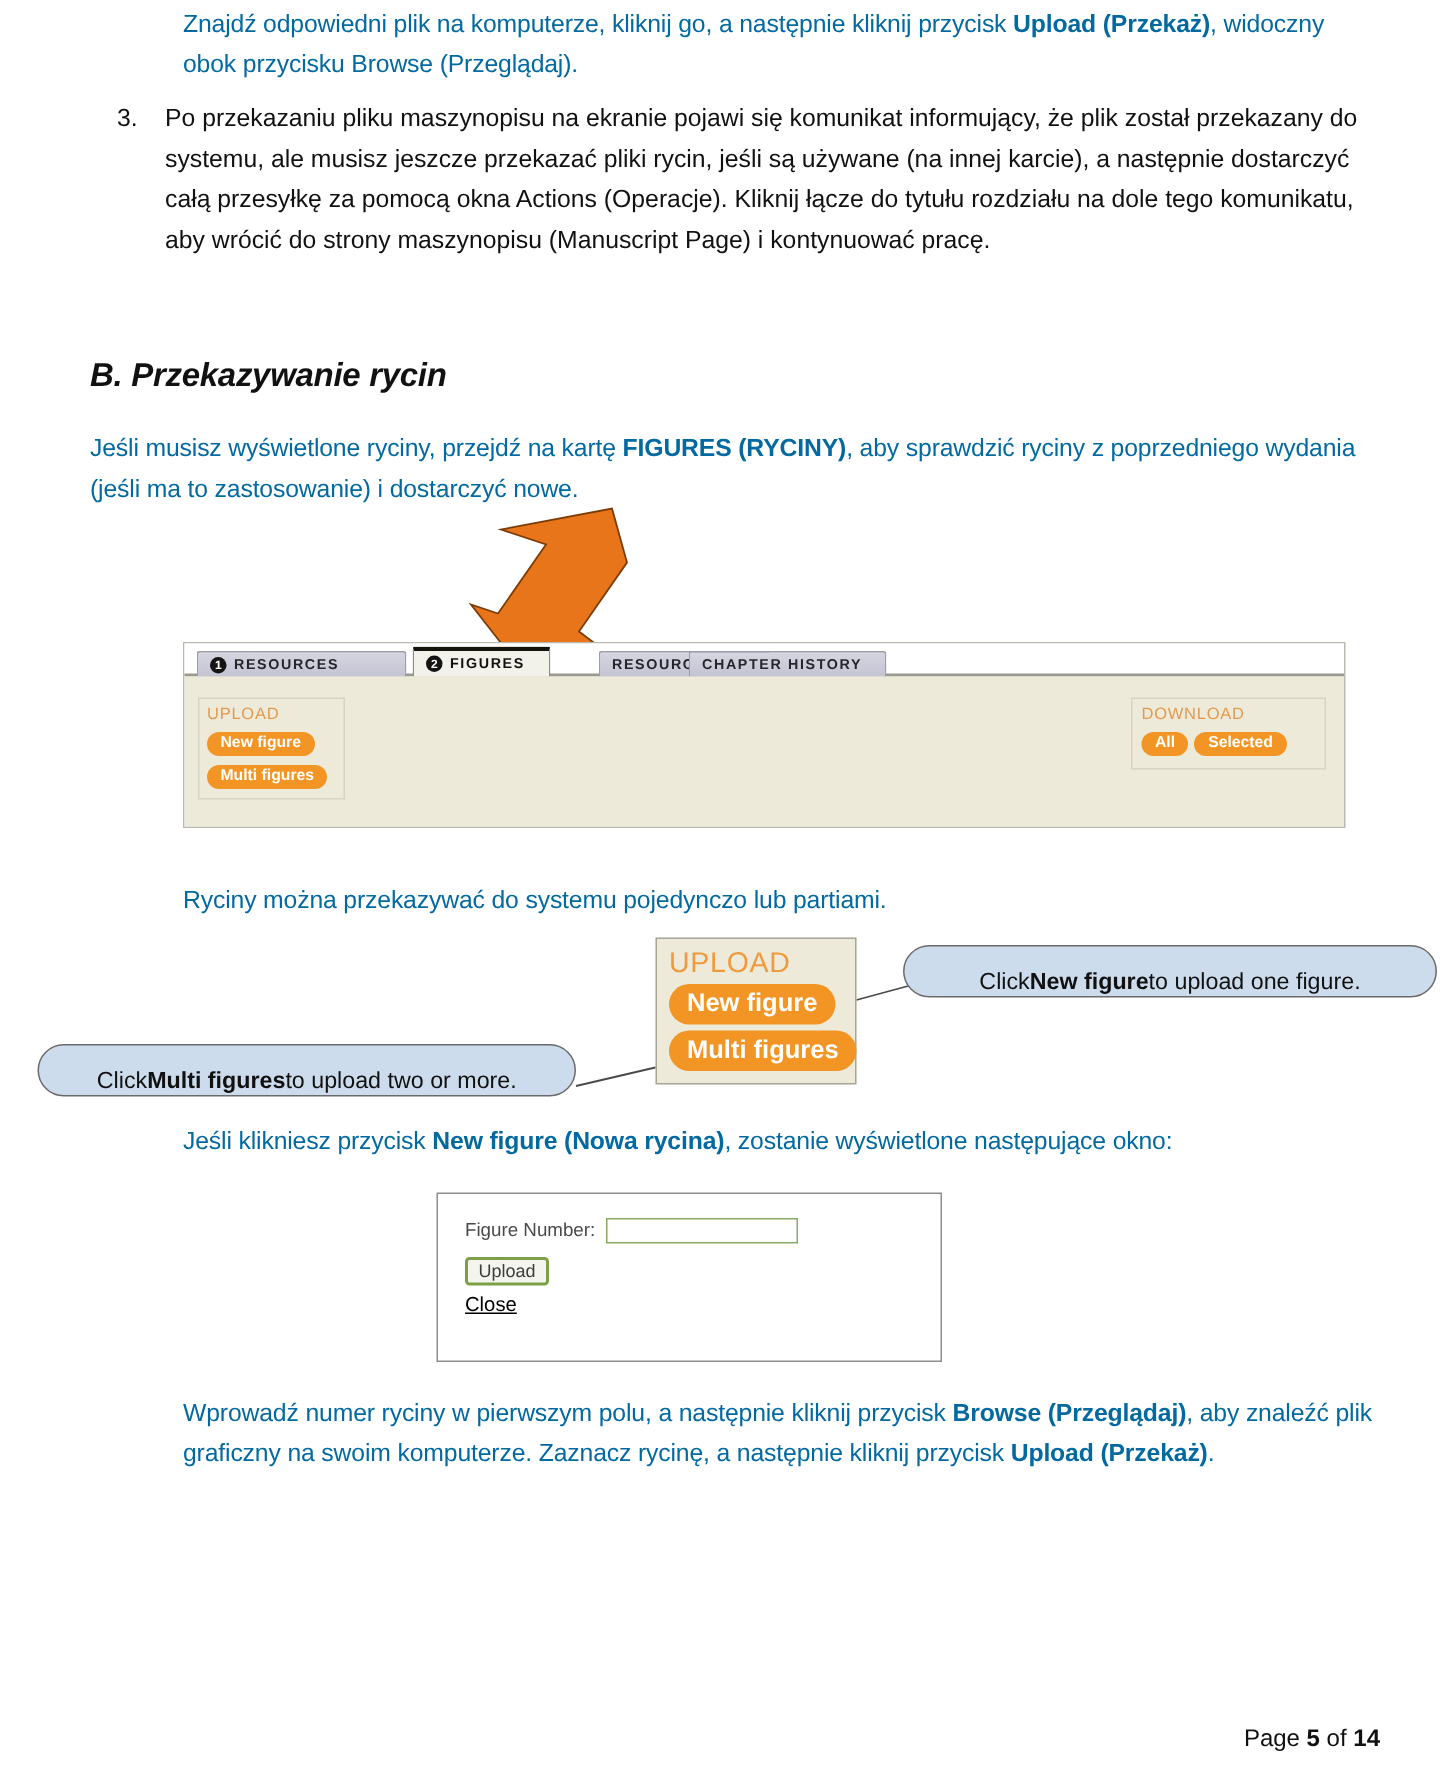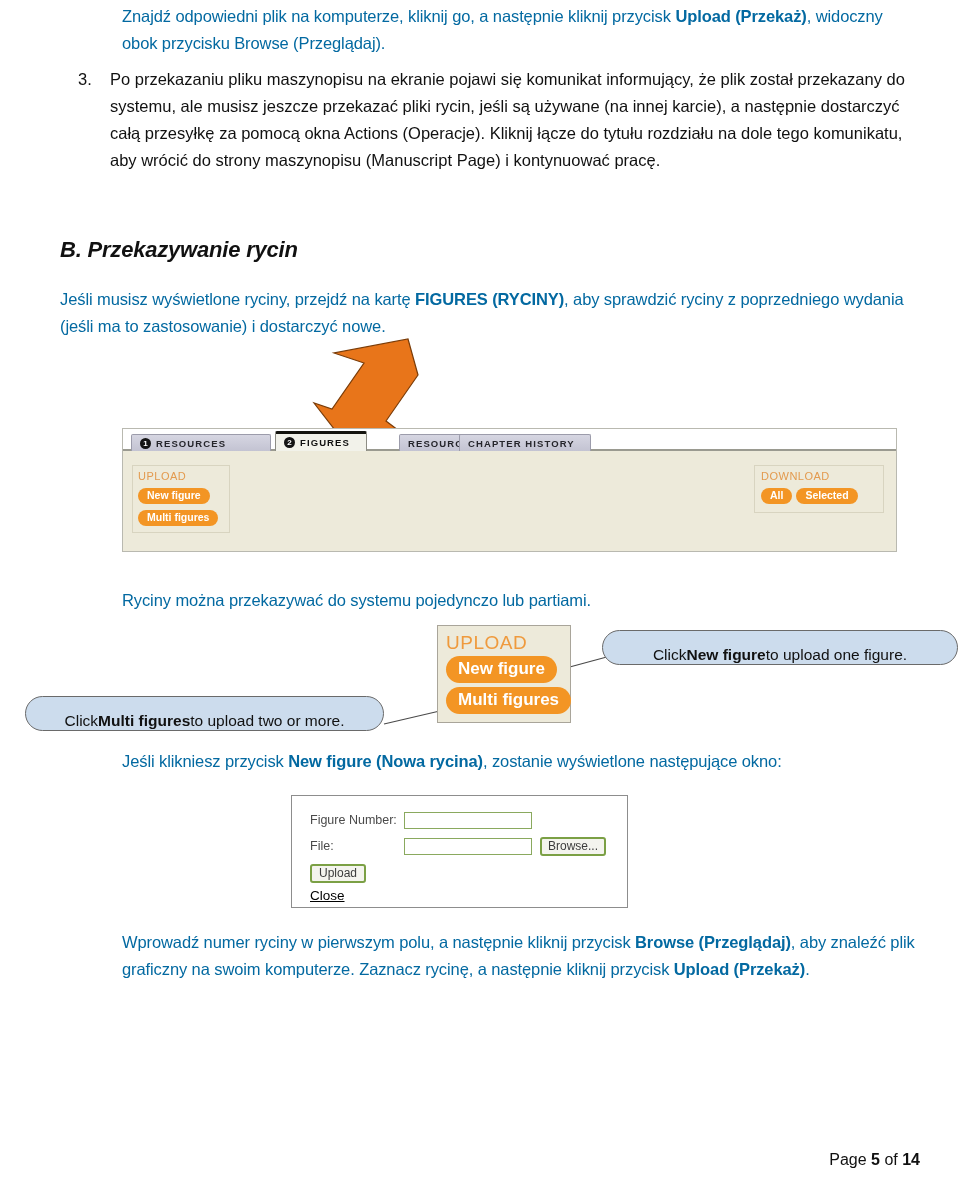--- a/index.html
+++ b/index.html
@@ -436,25 +436,20 @@
 
 <div class="para caption-b">
   <span>Jeśli klikniesz przycisk </span><b>New figure (Nowa rycina)</b><span>, zostanie wyświetlone następujące okno:</span>
 </div>
 
 <div class="dialog">
   <div class="form-row">
     <div class="form-label">Figure Number:</div>
     <input class="form-input" type="text" value="" style="">
   </div>
-  <div class="form-row">
-    <div class="form-label">File:</div>
-    <input class="form-input" type="text" value="" style="">
-    <span class="btn-browse">Browse...</span>
-  </div>
   <div>
     <span class="btn-upload">Upload</span>
   </div>
   <a class="link-close" href="#">Close</a>
 </div>
 
 <div class="para closing-para">
   <span>Wprowadź numer ryciny w pierwszym polu, a następnie kliknij przycisk </span><b>Browse (Przeglądaj)</b><span>, aby znaleźć plik graficzny na swoim komputerze. Zaznacz rycinę, a następnie kliknij przycisk </span><b>Upload (Przekaż)</b><span>.</span>
 </div>
 

